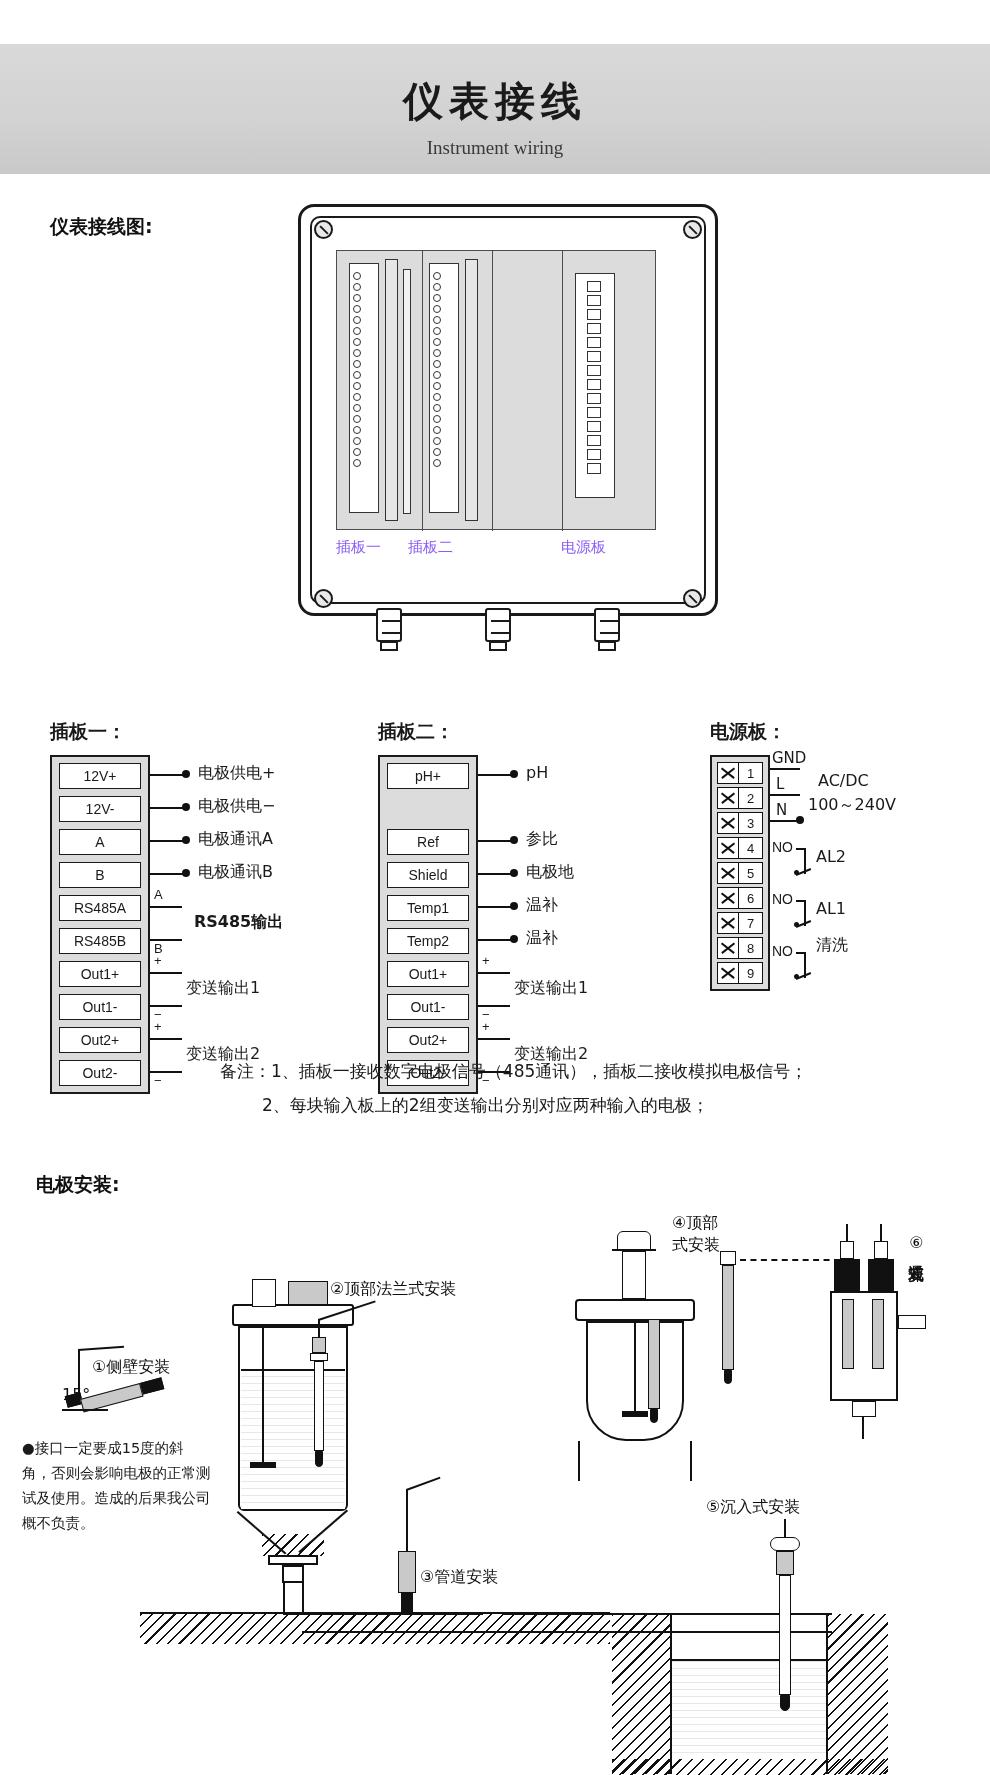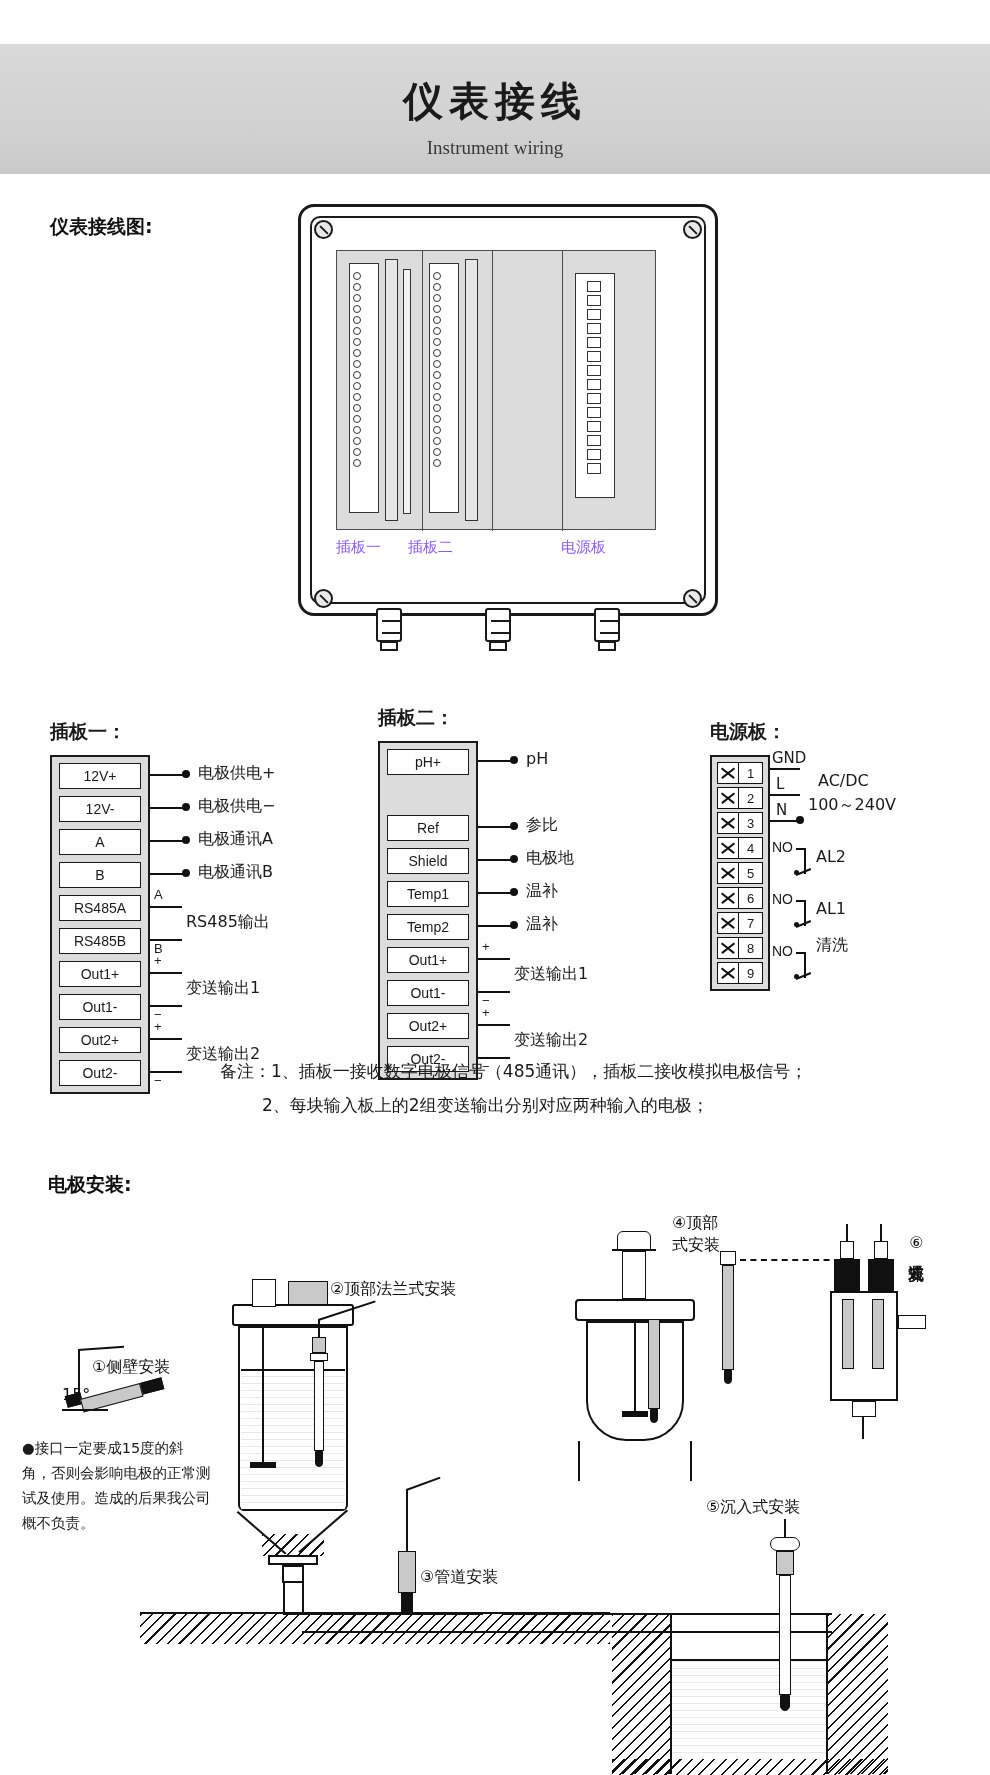--- a/index.html
+++ b/index.html
@@ -279,37 +279,37 @@
       <div class="sig" style="left:148px; top:74px;">电极通讯A</div>
 
       <div class="lead" style="left:100px; top:118px; width:34px;"></div>
       <div class="dot" style="left:132px; top:114px;"></div>
       <div class="sig" style="left:148px; top:107px;">电极通讯B</div>
 
       <div class="lead" style="left:100px; top:151px; width:32px;"></div>
       <div class="lead" style="left:100px; top:184px; width:32px;"></div>
       <div class="sig-sm" style="left:104px; top:132px;">A</div>
       <div class="sig-sm" style="left:104px; top:186px;">B</div>
-      <div class="sig" style="left:136px; top:157px;">RS485输出</div>
+      <div class="sig" style="left:144px; top:157px;font-weight:bold;">RS485输出</div>
 
       <div class="lead" style="left:100px; top:217px; width:32px;"></div>
       <div class="lead" style="left:100px; top:250px; width:32px;"></div>
       <div class="sig-sm" style="left:104px; top:198px;">+</div>
       <div class="sig-sm" style="left:104px; top:252px;">−</div>
       <div class="sig" style="left:136px; top:223px;">变送输出1</div>
 
       <div class="lead" style="left:100px; top:283px; width:32px;"></div>
       <div class="lead" style="left:100px; top:316px; width:32px;"></div>
       <div class="sig-sm" style="left:104px; top:264px;">+</div>
       <div class="sig-sm" style="left:104px; top:318px;">−</div>
       <div class="sig" style="left:136px; top:289px;">变送输出2</div>
     </div>
   </div>
 
-  <div class="tb" style="left:378px; top:661px;">
+  <div class="tb" style="left:378px; top:675px;">
     <div class="title">插板二：</div>
     <div style="position:relative;">
       <div class="tb-box" style="width:100px;">
         <div class="pin">pH+</div>
         <div class="pin" style="visibility:hidden;"></div>
         <div class="pin">Ref</div>
         <div class="pin">Shield</div>
         <div class="pin">Temp1</div>
         <div class="pin">Temp2</div>
         <div class="pin">Out1+</div>
@@ -430,21 +430,21 @@
     </div>
   </div>
 
   <div class="notes">
     <div class="ln">
       <span>备注：</span><span>1、插板一接收数字电极信号（485通讯），插板二接收模拟电极信号；</span>
     </div>
     <div class="ln ind">2、每块输入板上的2组变送输出分别对应两种输入的电极；</div>
   </div>
 
-  <div class="sec-label" style="left:48px; top:1128px;">电极安装:</div>
+  <div class="sec-label" style="left:36px; top:1128px;">电极安装:</div>
 
   <div class="illus">
 
     <div class="hatch" style="left:140px; top:395px; width:470px; height:30px;"></div>
     <div class="ln-blk" style="left:140px; top:393px; width:470px; height:2px;"></div>
 
     <div class="outline" style="left:232px; top:85px; width:122px; height:22px; border-radius:3px;"></div>
     <div class="wht" style="left:252px; top:60px; width:24px; height:28px;"></div>
     <div class="gry" style="left:288px; top:62px; width:40px; height:24px;"></div>
     <div class="outline" style="left:238px; top:107px; width:110px; height:185px; border-radius:0 0 6px 6px;"></div>

